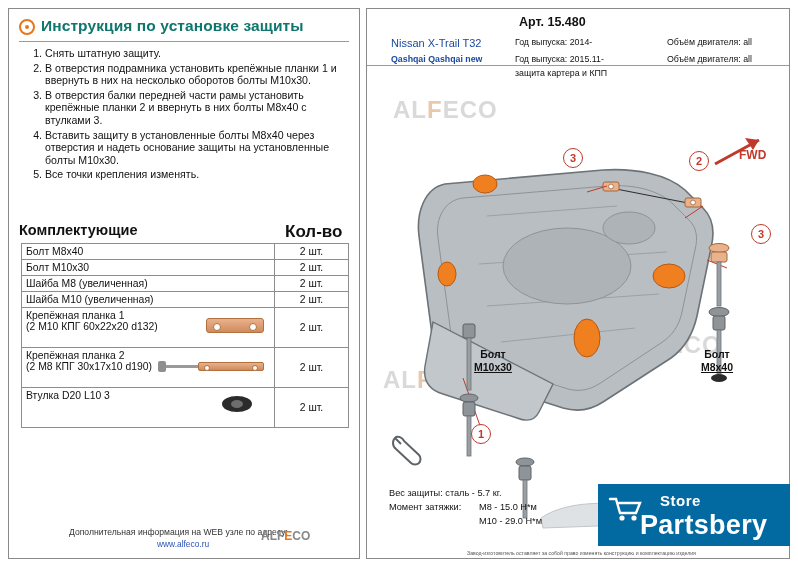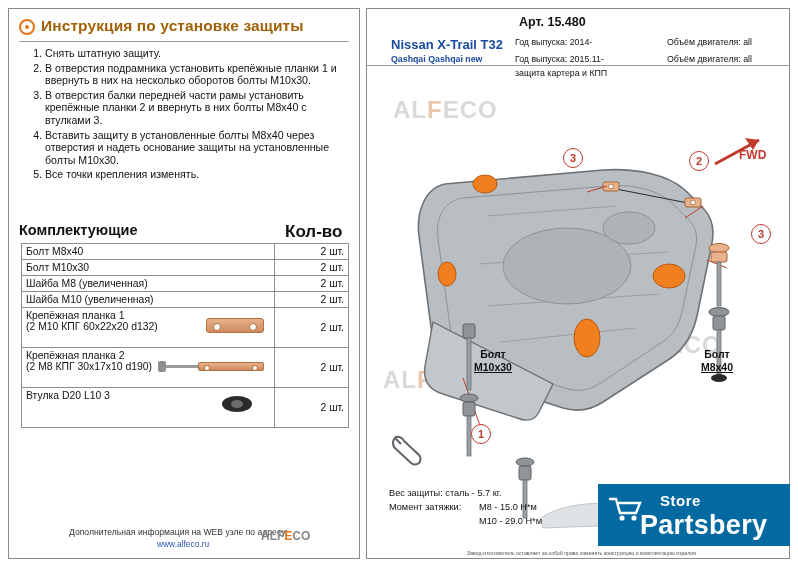--- a/index.html
+++ b/index.html
@@ -21,21 +21,21 @@
   .logo-mark {
     position:absolute; left:10px; top:10px; width:16px; height:16px;
     border-radius:50%; border:2px solid #e8751a;
   }
   .logo-mark:after{
     content:""; position:absolute; left:4px; top:4px; width:4px; height:4px;
     background:#e8751a; border-radius:50%;
   }
   .title-main {
     position:absolute; left:32px; top:8px; font-size:15.5px; font-weight:bold;
-    color:#a16207; letter-spacing:.1px;
+    color:#0f766e; letter-spacing:.1px;
   }
   .title-underline {
     position:absolute; left:10px; top:32px; width:330px; height:1px; background:#9a9a9a;
   }
 
   ol.steps {
     position:absolute; left:12px; top:38px; width:330px;
     margin:0; padding-left:24px; font-size:10.6px; line-height:12.6px; color:#111;
   }
   ol.steps li { margin-bottom:2px; }
@@ -47,21 +47,21 @@
     position:absolute; left:276px; top:213px; font-size:17px; font-weight:bold; color:#111;
   }
 
   table.parts {
     position:absolute; left:12px; top:234px; width:328px;
     border-collapse:collapse; font-size:10.4px; color:#111;
   }
   table.parts td {
     border:1px solid #8d8d8d; padding:2px 4px; vertical-align:middle;
   }
-  table.parts td.qty { width:74px; text-align:right; }
+  table.parts td.qty { width:74px; text-align:center; }
   table.parts tr.tall td { height:40px; }
   .cell-sub { display:block; }
 
   .prev-wrap { position:relative; height:100%; }
 
   
   .plate-1 {
     position:absolute; right:6px; top:8px; width:58px; height:15px;
     background:linear-gradient(#e9b28c,#d08b5e);
     border:1px solid #b0713f; border-radius:3px;
@@ -117,21 +117,21 @@
   .right-panel {
     position:absolute; left:366px; top:8px; width:424px; height:551px;
     border:1px solid #8a8a8a; background:#fff;
   }
   .rp-head { position:absolute; left:0; top:0; width:100%; height:56px; }
   .rp-head-line { position:absolute; left:0; top:56px; width:100%; height:1px; background:#9a9a9a; }
 
   .art-no {
     position:absolute; left:152px; top:6px; font-size:12.5px; font-weight:bold; color:#111;
   }
-  .veh-1 { position:absolute; left:24px; top:28px; font-size:13px; font-weight:bold; color:#1b4aa0; }
+  .veh-1 { position:absolute; left:24px; top:28px; font-size:11px; font-weight:normal; color:#1b4aa0; }
   .veh-2 { position:absolute; left:24px; top:45px; font-size:8.8px; font-weight:bold; color:#1b4aa0; }
 
   .yr-1 { position:absolute; left:148px; top:28px; font-size:8.8px; color:#111; }
   .yr-2 { position:absolute; left:148px; top:45px; font-size:8.8px; color:#111; }
   .prot-name { position:absolute; left:148px; top:59px; font-size:8.8px; color:#111; }
 
   .eng-1 { position:absolute; left:300px; top:28px; font-size:8.8px; color:#111; }
   .eng-2 { position:absolute; left:300px; top:45px; font-size:8.8px; color:#111; }
 
   

